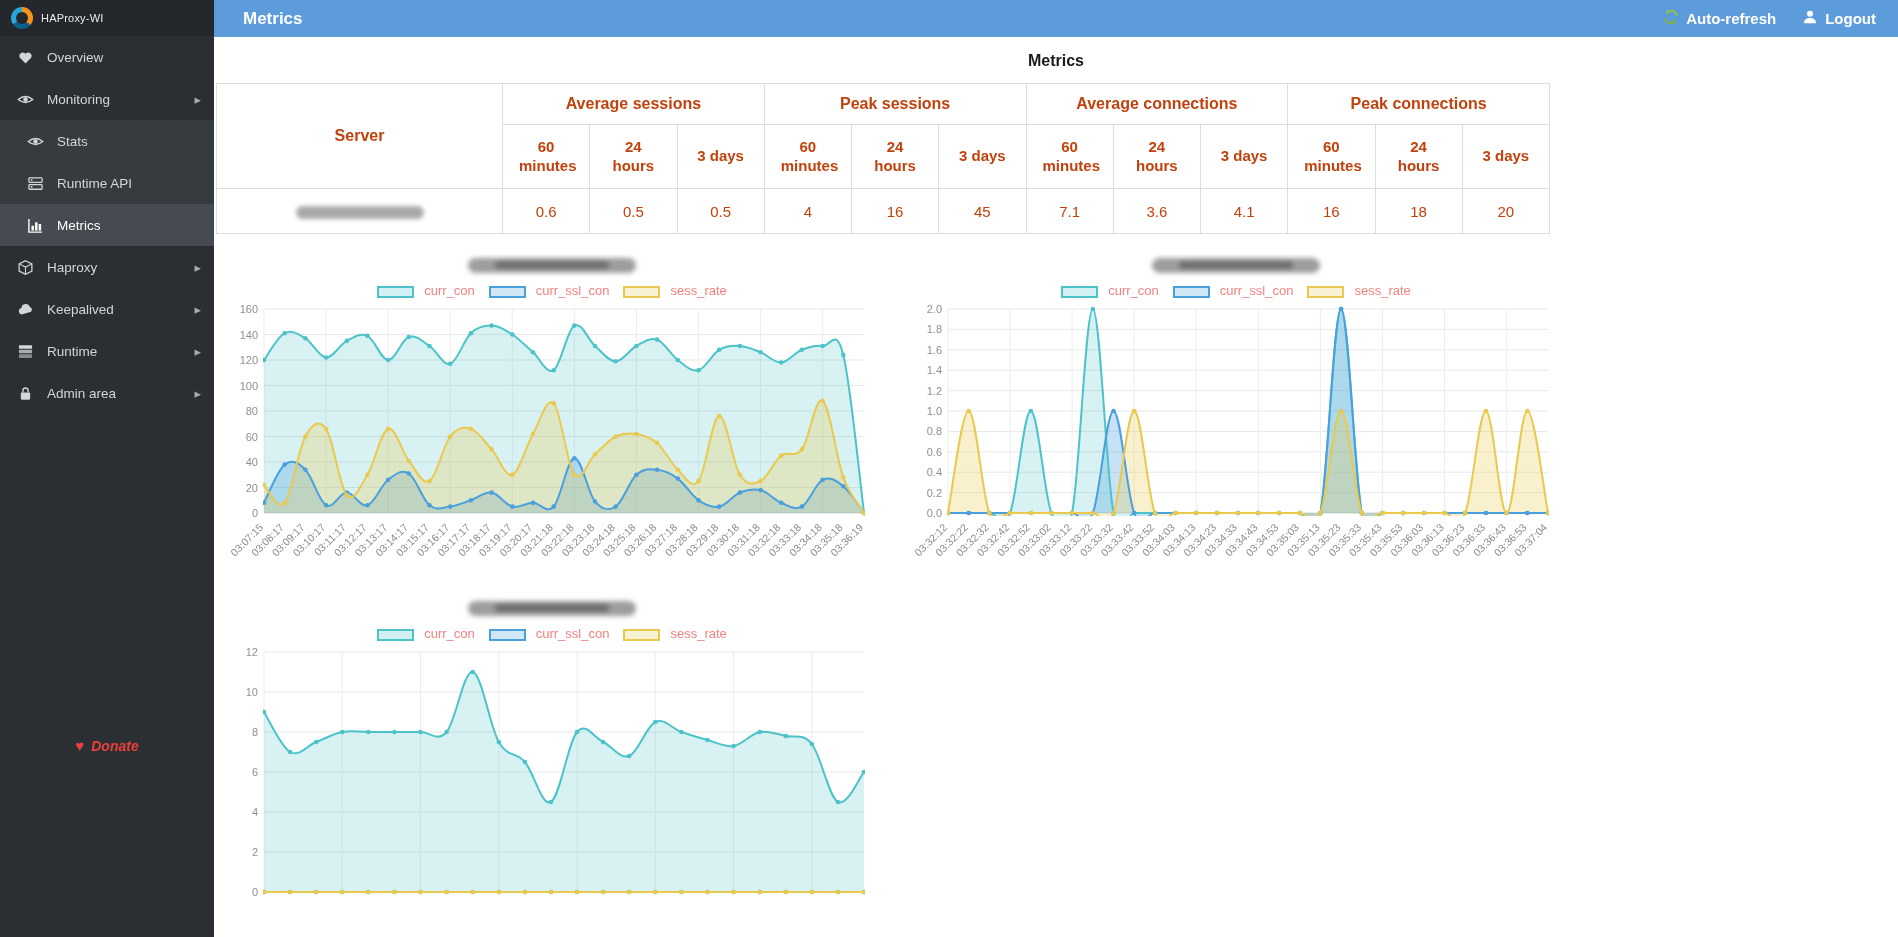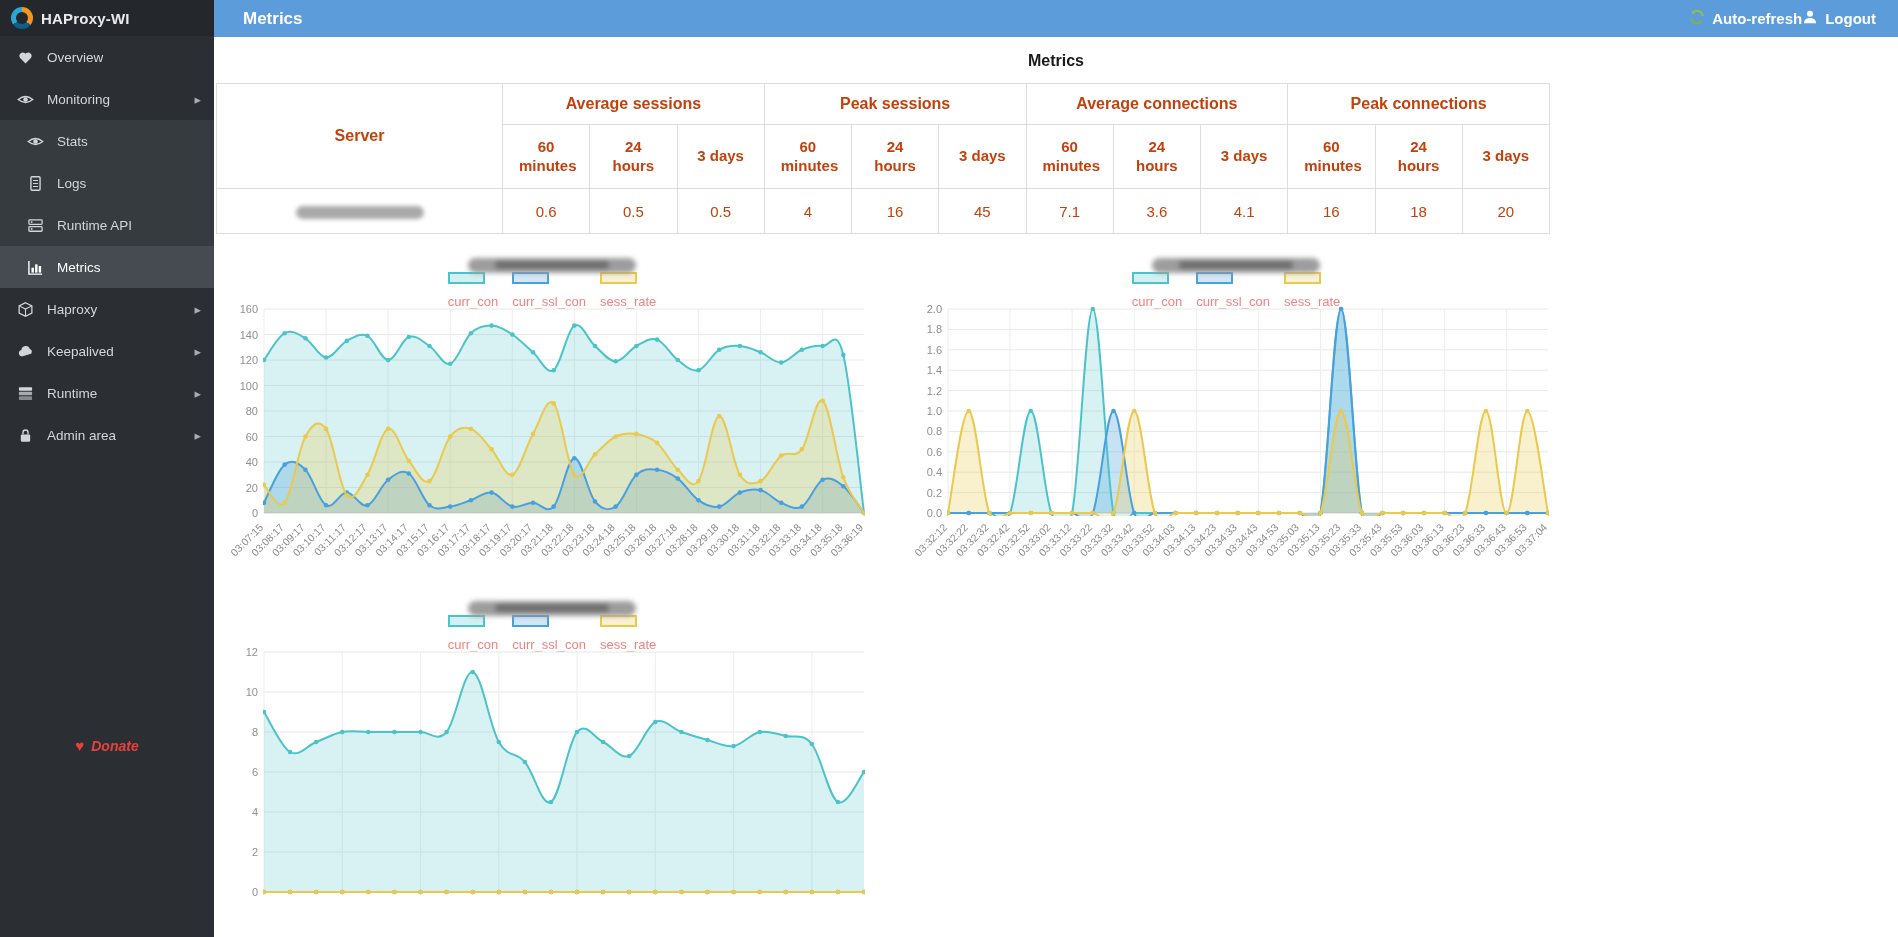--- a/index.html
+++ b/index.html
@@ -5,58 +5,58 @@
   *{margin:0;padding:0;box-sizing:border-box;}
   html,body{width:1898px;height:937px;overflow:hidden;background:#fff;
     font-family:"Liberation Sans",sans-serif;}
 
   
   .sidebar{position:absolute;left:0;top:0;width:214px;height:937px;background:#2b2f33;z-index:10;}
   .logo-row{height:36px;background:#24282c;display:flex;align-items:center;gap:8px;padding:0 11px;cursor:pointer;}
   .logo-circle{width:22px;height:22px;border-radius:50%;flex:0 0 22px;
     background:conic-gradient(#f7941e 0 130deg,#0e5f8a 130deg 235deg,#2aa7d6 235deg 360deg);position:relative;}
   .logo-circle::after{content:"";position:absolute;inset:5px;border-radius:50%;background:#24282c;}
-  .logo-text{color:#e8eaec;font-size:15px;font-weight:bold;letter-spacing:.2px;}
+  .logo-text{color:#e8eaec;font-size:11px;font-weight:normal;letter-spacing:.2px;}
   .nav-item{height:42px;display:flex;align-items:center;gap:13px;padding:0 13px 0 17px;
     color:#d2d6d9;font-size:13.5px;cursor:pointer;}
   .nav-item.sub{background:#363b3f;padding-left:27px;}
   .nav-item.active{background:#464b51;color:#fff;}
   .nav-icon{width:17px;height:17px;display:inline-flex;flex:0 0 17px;}
   .nav-icon svg{width:100%;height:100%;}
   .chev{margin-left:auto;color:#a7adb2;font-size:13px;}
   .donate{position:absolute;top:737px;width:100%;display:flex;justify-content:center;align-items:center;
     gap:7px;color:#e8413c;font-weight:bold;font-size:14px;font-style:italic;cursor:pointer;}
   .donate .heart{font-style:normal;font-size:15px;}
 
   
   .topbar{position:absolute;left:214px;top:0;right:0;height:37px;background:#5d9cdb;
     display:flex;align-items:center;padding:0 22px 0 29px;z-index:5;}
   .topbar-title{color:#fff;font-size:17px;font-weight:bold;}
-  .topbar-right{margin-left:auto;display:flex;align-items:center;}
+  .topbar-right{margin-left:auto;display:flex;align-items:center;gap:26px;}
   .topbar-action{display:flex;align-items:center;gap:7px;color:#fff;font-weight:bold;font-size:15px;cursor:pointer;}
   .topbar-action svg{width:16px;height:16px;}
 
   
   .content{position:absolute;left:214px;top:37px;width:1684px;height:900px;background:#fff;}
   .page-title{text-align:center;font-size:16px;font-weight:bold;color:#1a1a1a;padding:15px 0 13px;}
 
   table.metrics{border-collapse:collapse;margin-left:2px;width:1334px;table-layout:fixed;background:#fff;}
   table.metrics th,table.metrics td{border:1px solid #ddd;text-align:center;vertical-align:middle;color:#c2410c;}
   th.server-th{width:286px;font-size:16px;font-weight:bold;}
   th.group-th{height:41px;font-size:16px;font-weight:bold;}
   th.period-th{height:64px;font-size:15px;font-weight:bold;padding:0 16px;line-height:1.25;}
   td.metric-td{height:45px;font-size:15px;}
   .redacted-blob{display:inline-block;width:128px;height:13px;border-radius:7px;background:#a9a9a9;filter:blur(2px);vertical-align:middle;}
 
   .charts-row{display:flex;gap:36px;margin:24px 0 0 14px;}
   .chart-block{width:648px;}
   .chart-title-blob{width:168px;height:15px;margin:0 auto;border-radius:8px;background:#9d9d9d;filter:blur(2.5px);position:relative;}
   .chart-title-blob::after{content:"";position:absolute;left:16%;top:3px;width:68%;height:8px;background:#6e6e6e;border-radius:4px;}
   .legend{display:flex;justify-content:center;align-items:center;gap:14px;margin:8px 0 2px;height:18px;}
-  .legend-item{display:flex;align-items:flex-start;gap:10px;font-size:13px;cursor:pointer;flex-direction:column;}
+  .legend-item{display:flex;align-items:flex-end;gap:10px;font-size:13px;cursor:pointer;}
   .swatch{width:37px;height:12px;border:2px solid;display:inline-block;}
 </style>
 </head>
 <body>
 
 <aside class="sidebar">
   <div class="logo-row">
     <div class="logo-circle"></div>
     <span class="logo-text">HAProxy-WI</span>
   </div>
@@ -80,29 +80,20 @@
         <span class="chev">▸</span>
       </div>
       <div class="nav-item sub">
         <span class="nav-icon">
           <svg viewBox="0 0 16 16">
             <path d="M1.2 8Q8 2.4 14.8 8 8 13.6 1.2 8Z" fill="none" stroke="currentColor" stroke-width="1.3"></path>
             <circle cx="8" cy="8" r="2.1" fill="currentColor"></circle>
           </svg>
         </span>
         <span>Stats</span>
-      </div>
-      <div class="nav-item sub">
-        <span class="nav-icon">
-          <svg viewBox="0 0 16 16">
-            <rect x="3.7" y="1.6" width="8.6" height="12.8" rx="1" fill="none" stroke="currentColor" stroke-width="1.3"></rect>
-            <path d="M5.7 5.2h4.6M5.7 8h4.6M5.7 10.8h4.6" stroke="currentColor" stroke-width="1.1"></path>
-          </svg>
-        </span>
-        <span>Logs</span>
       </div>
       <div class="nav-item sub">
         <span class="nav-icon">
           <svg viewBox="0 0 16 16">
             <rect x="1.8" y="2.6" width="12.4" height="4.4" rx=".8" fill="none" stroke="currentColor" stroke-width="1.2"></rect>
             <rect x="1.8" y="9" width="12.4" height="4.4" rx=".8" fill="none" stroke="currentColor" stroke-width="1.2"></rect>
             <circle cx="4.4" cy="4.8" r=".9" fill="currentColor"></circle>
             <circle cx="4.4" cy="11.2" r=".9" fill="currentColor"></circle>
           </svg>
         </span>

